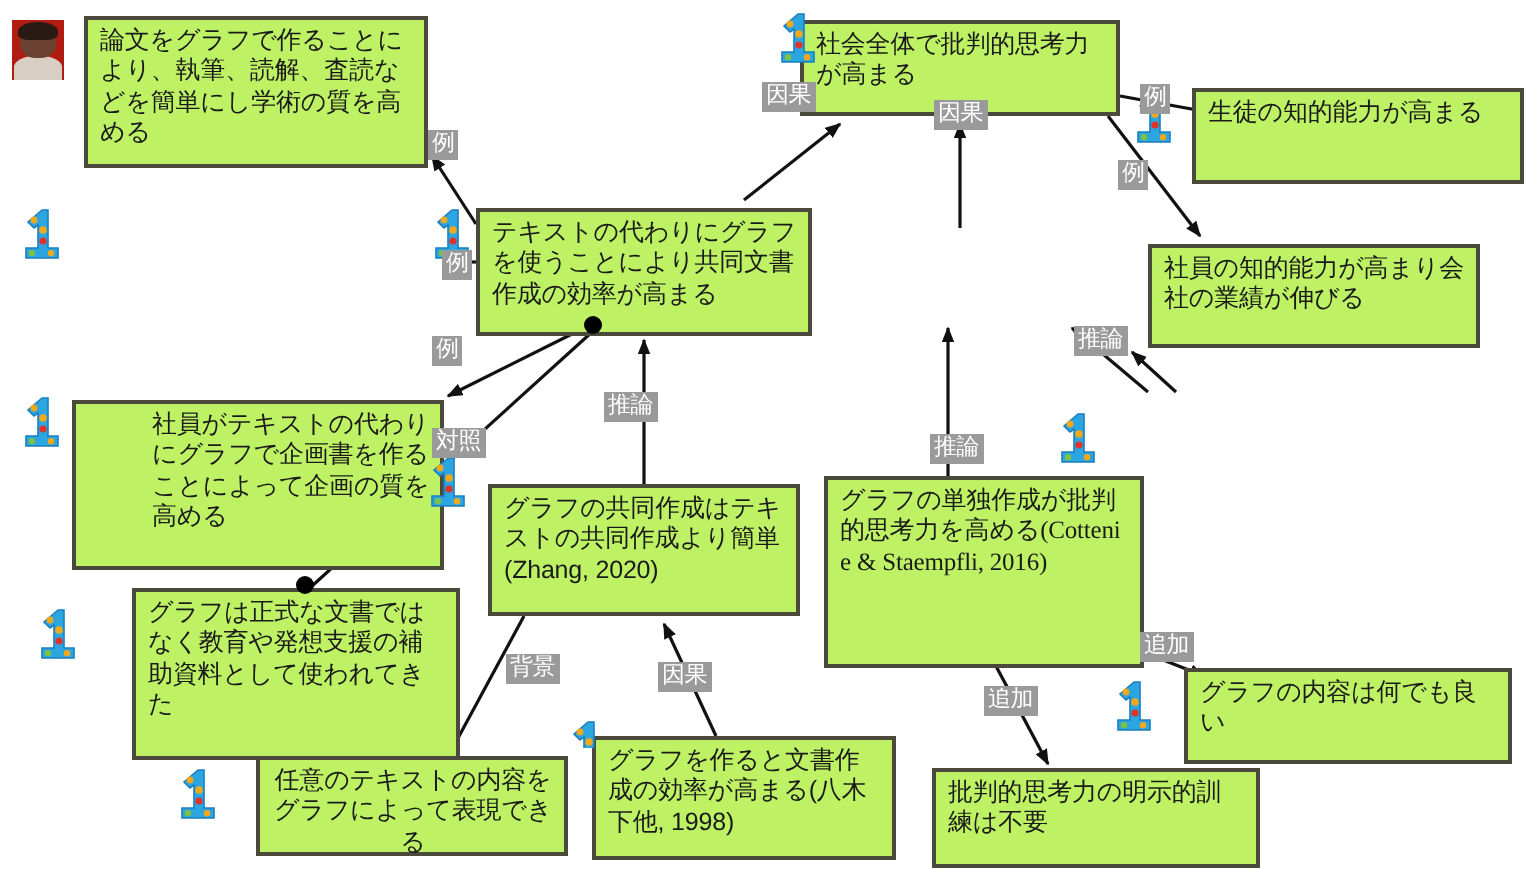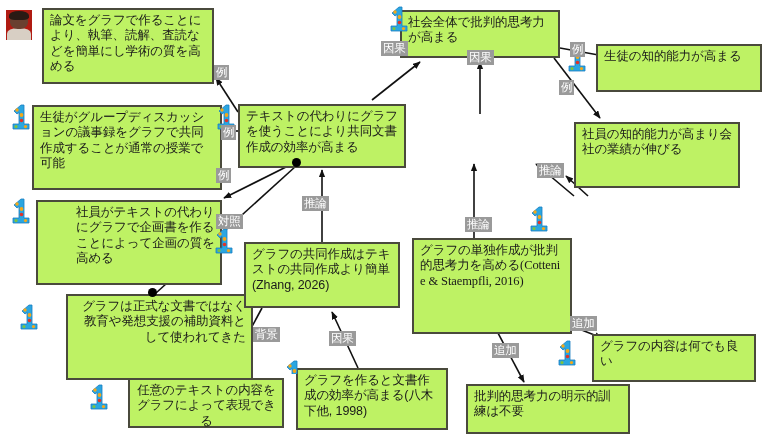--- a/index.html
+++ b/index.html
@@ -134,31 +134,30 @@
     <path d="M574,196 L536,164" stroke="#111111" stroke-width="1.6" fill="none" marker-end="url(#ah)"></path>
 
     <path d="M588,196 L566,176" stroke="#111111" stroke-width="1.6" fill="none" marker-end="url(#ah)"></path>
 
     <path d="M490,318 L524,382" stroke="#111111" stroke-width="1.6" fill="none" marker-end="url(#ah)"></path>
 
     <path d="M546,316 L602,338" stroke="#111111" stroke-width="1.6" fill="none" marker-end="url(#ah)"></path>
   </svg>
 
   <div class="node" style="left:42px; top:8px; width:172px; height:76px;">論文をグラフで作ることにより、執筆、読解、査読などを簡単にし学術の質を高める</div>
-  <div class="node" style="left:32px; top:105px; width:190px; height:85px;">生徒がグループディスカッションの議事録をグラフで共同作成することが通常の授業で可能</div>
   <div class="node" style="left:36px; top:200px; width:186px; height:85px;padding-left:38px;">社員がテキストの代わりにグラフで企画書を作ることによって企画の質を高める</div>
-  <div class="node" style="left:66px; top:294px; width:187px; height:86px;text-align:right;">グラフは正式な文書ではなく教育や発想支援の補助資料として使われてきた</div>
+  <div class="node" style="left:66px; top:294px; width:164px; height:86px;">グラフは正式な文書ではなく教育や発想支援の補助資料として使われてきた</div>
   <div class="node" style="left:128px; top:378px; width:156px; height:50px;text-align:center;">任意のテキストの内容をグラフによって表現できる</div>
   <div class="node" style="left:238px; top:104px; width:168px; height:64px;">テキストの代わりにグラフを使うことにより共同文書作成の効率が高まる</div>
-  <div class="node" style="left:244px; top:242px; width:156px; height:66px;">グラフの共同作成はテキストの共同作成より簡単(Zhang, 2026)</div>
+  <div class="node" style="left:244px; top:242px; width:156px; height:66px;">グラフの共同作成はテキストの共同作成より簡単(Zhang, 2020)</div>
   <div class="node" style="left:296px; top:368px; width:152px; height:62px;">グラフを作ると文書作成の効率が高まる(八木下他, 1998)</div>
   <div class="node" style="left:400px; top:10px; width:160px; height:48px;">社会全体で批判的思考力が高まる</div>
   <div class="node" style="left:412px; top:238px; width:160px; height:96px;font-family:Liberation Serif, serif;">グラフの単独作成が批判的思考力を高める(Cottenie &amp; Staempfli, 2016)</div>
   <div class="node" style="left:596px; top:44px; width:166px; height:48px;">生徒の知的能力が高まる</div>
-  <div class="node" style="left:574px; top:122px; width:166px; height:66px;">社員の知的能力が高まり会社の業績が伸びる</div>
+  <div class="node" style="left:574px; top:122px; width:166px; height:52px;">社員の知的能力が高まり会社の業績が伸びる</div>
   <div class="node" style="left:592px; top:334px; width:164px; height:48px;">グラフの内容は何でも良い</div>
   <div class="node" style="left:466px; top:384px; width:164px; height:50px;">批判的思考力の明示的訓練は不要</div>
 
   <div class="junction" style="left:292px; top:158px;"></div>
   <div class="junction" style="left:148px; top:288px;"></div>
 
   <div class="elabel" style="left:214px; top:65px;">例</div>
   <div class="elabel" style="left:221px; top:125px;">例</div>
   <div class="elabel" style="left:216px; top:168px;">例</div>
   <div class="elabel" style="left:381px; top:41px;">因果</div>

